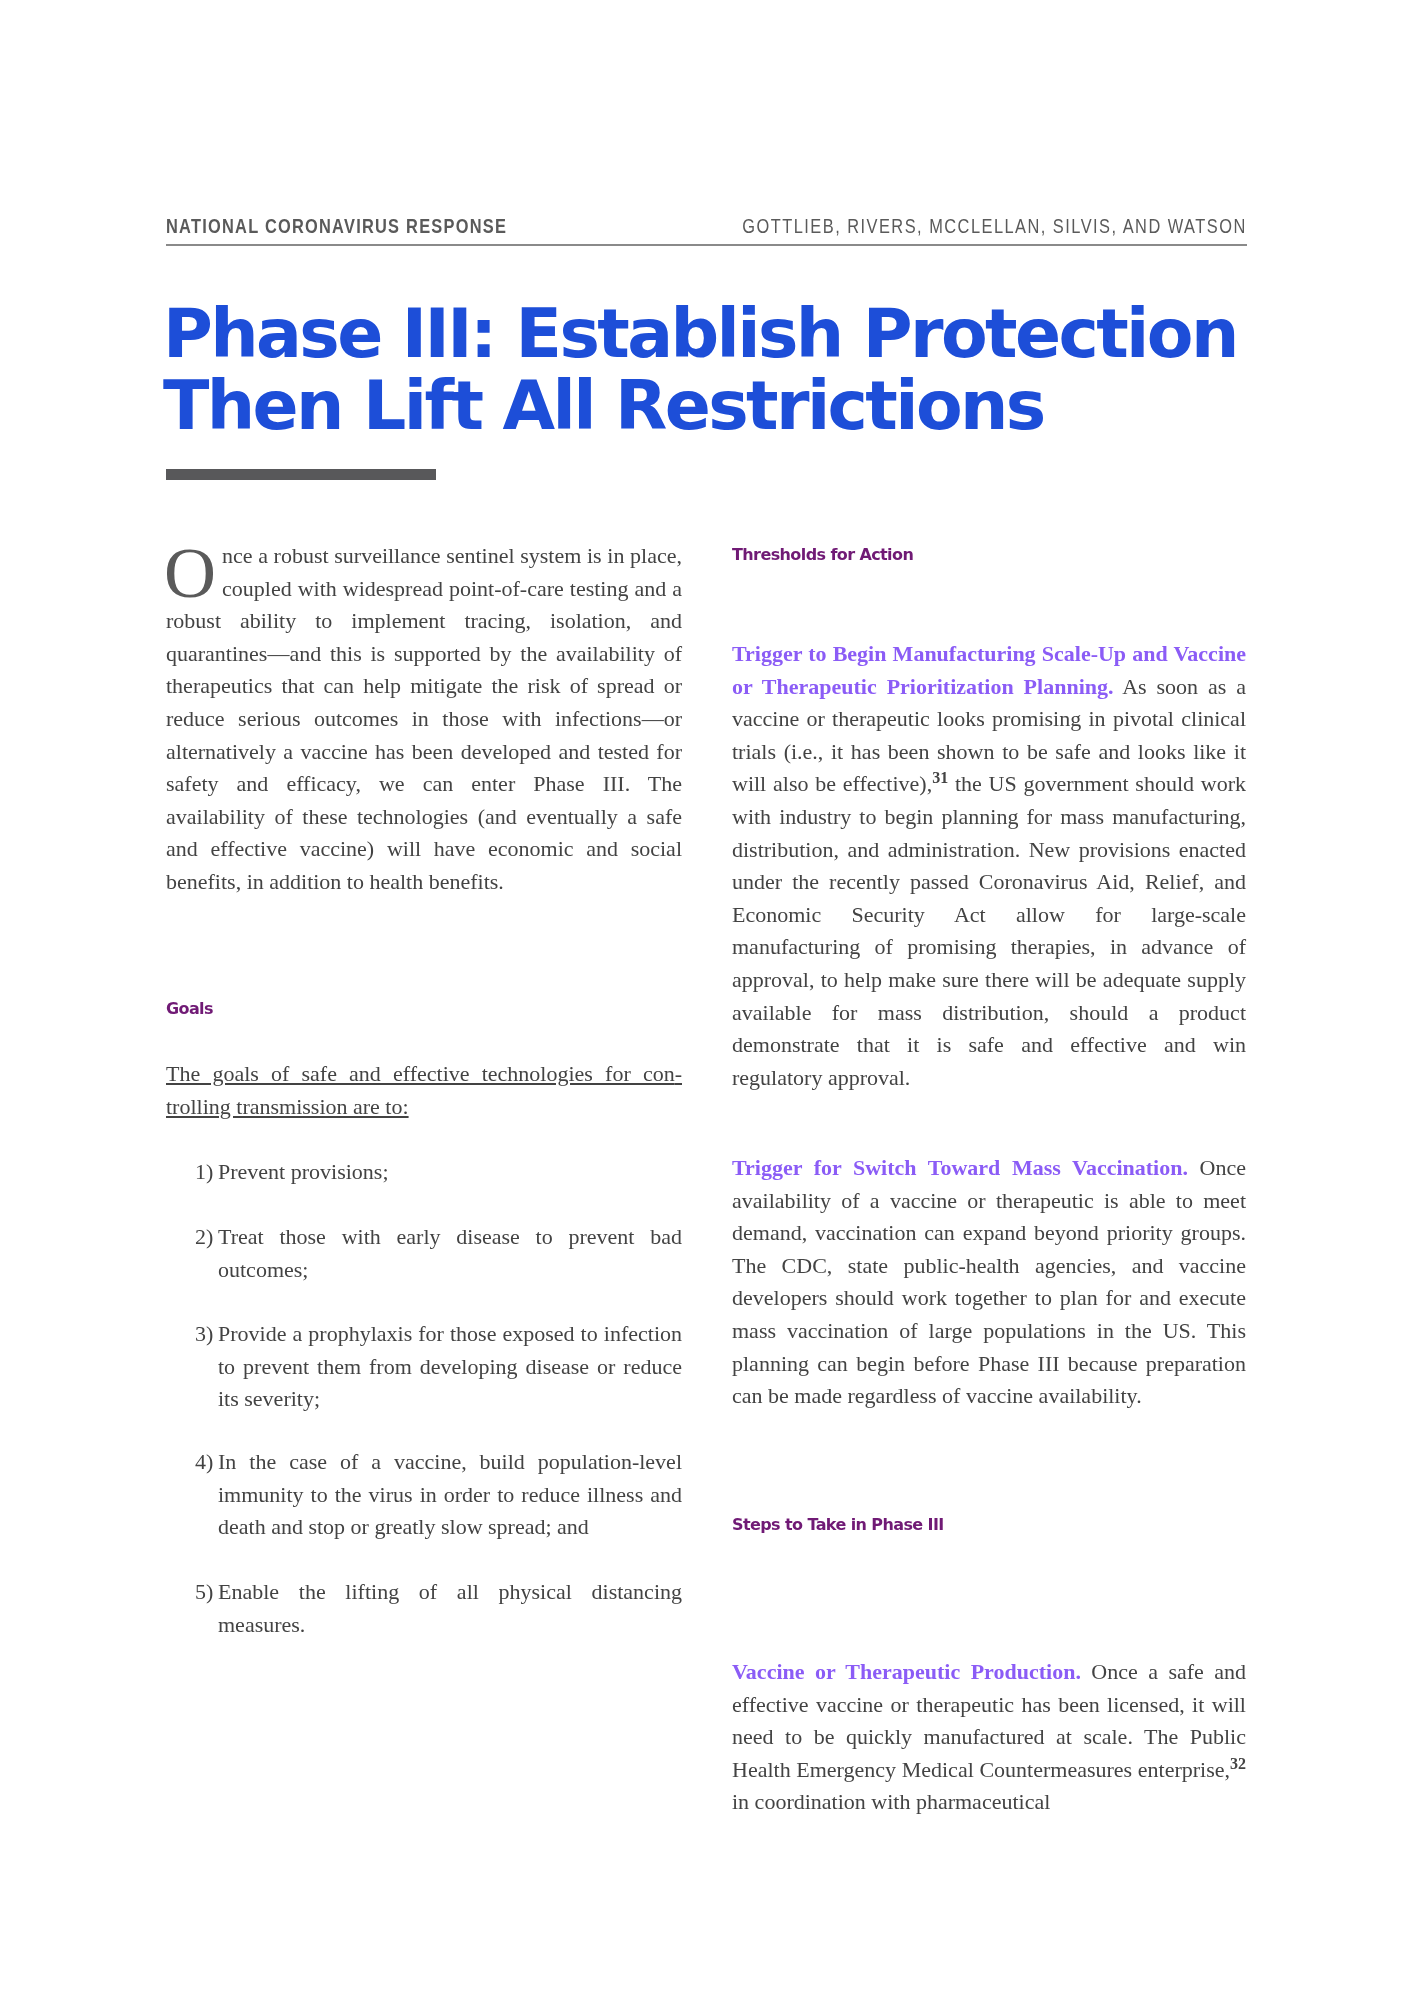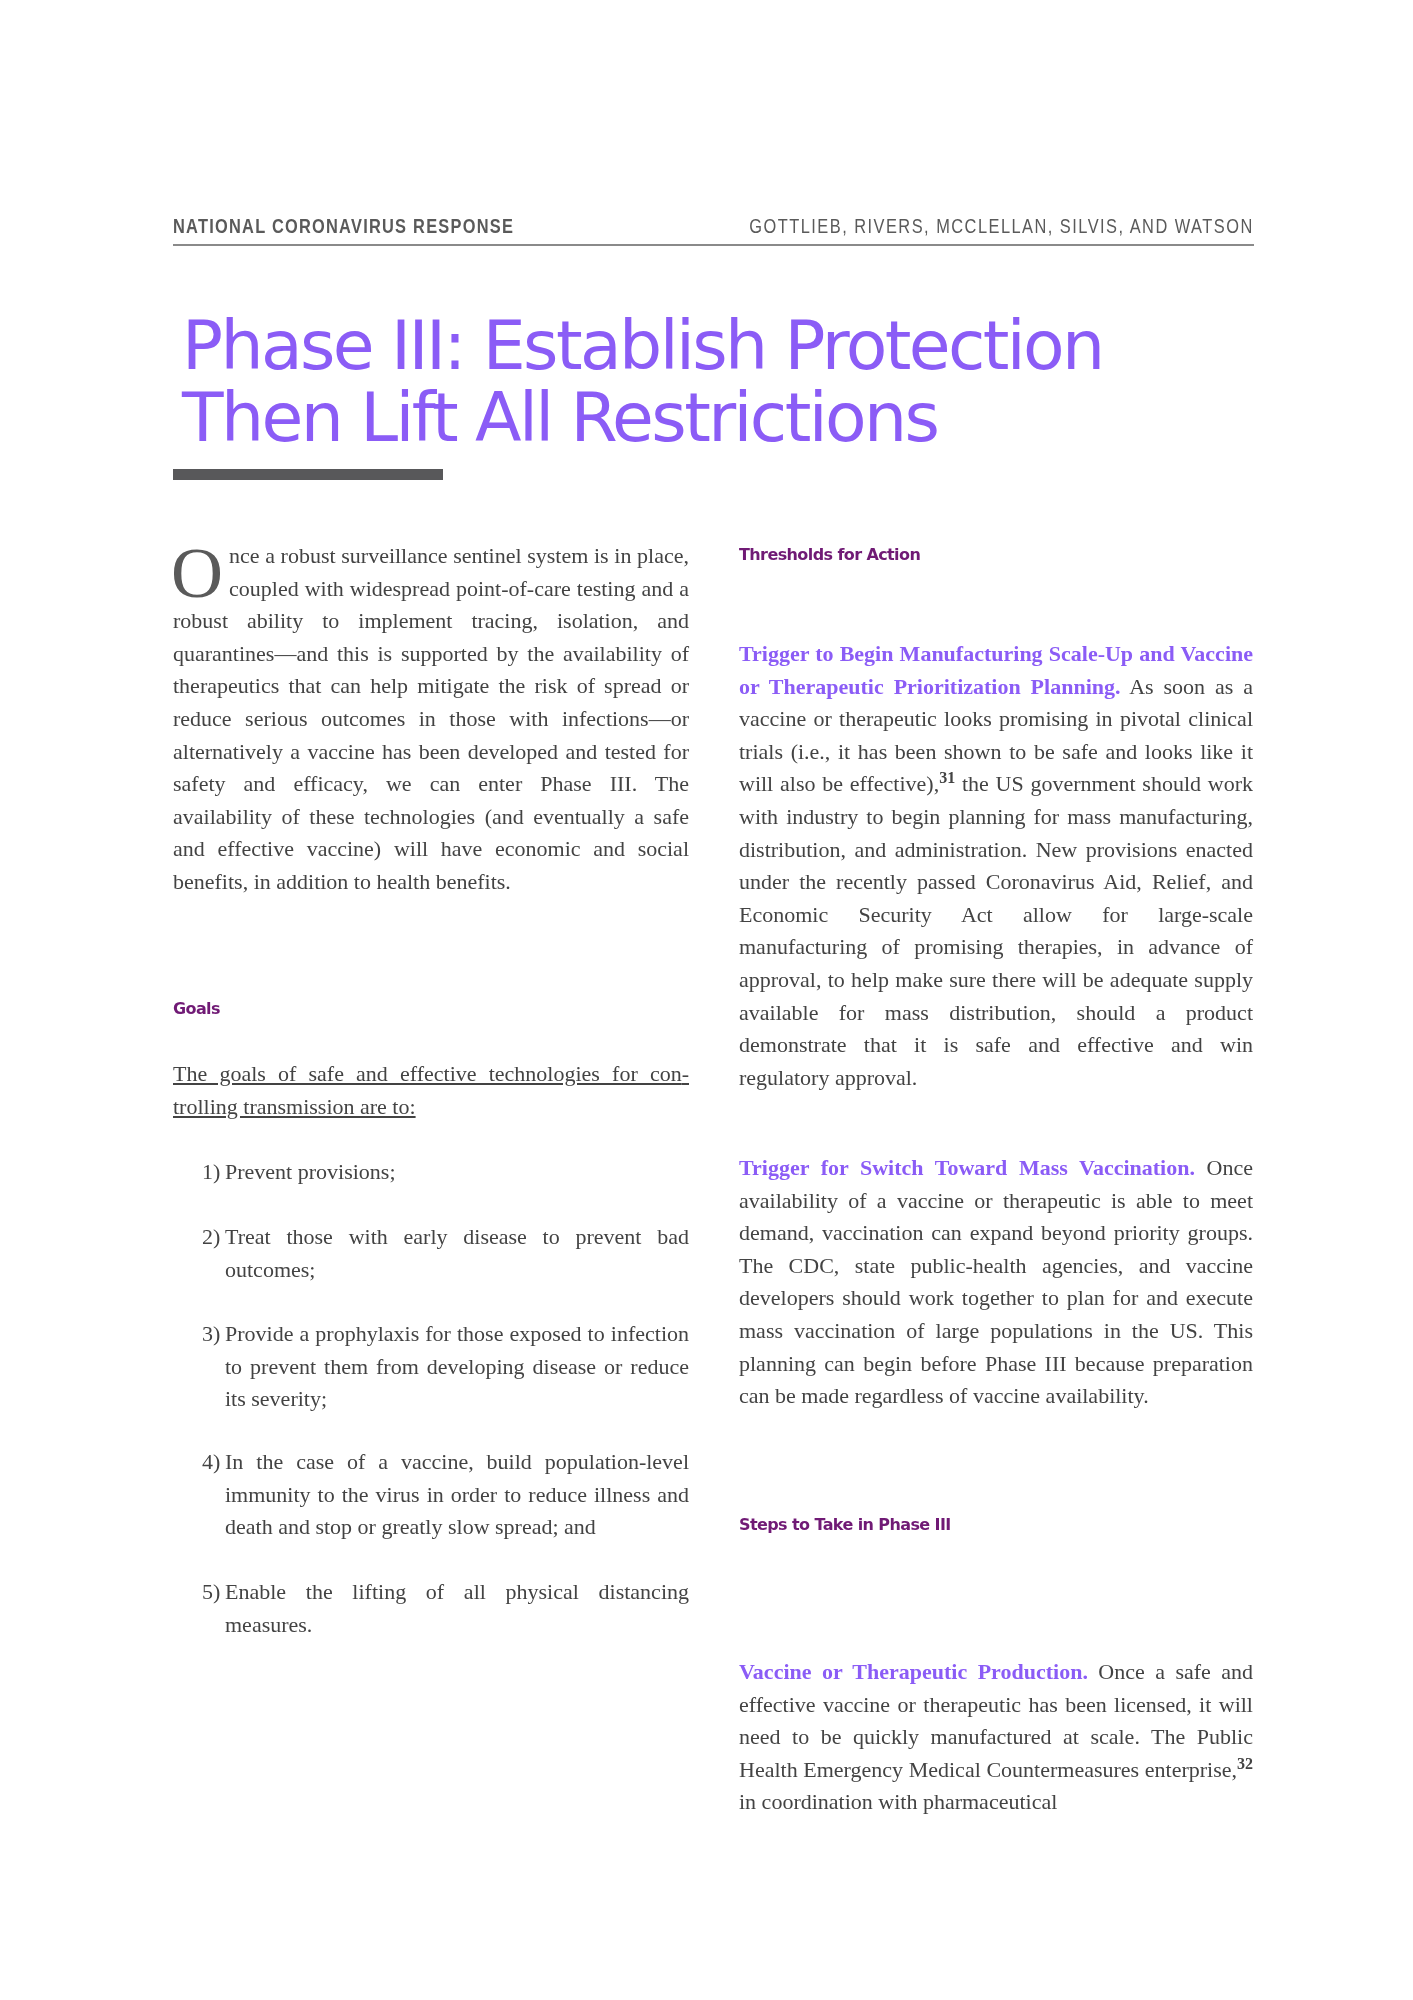--- a/index.html
+++ b/index.html
@@ -1,29 +1,29 @@
 <!DOCTYPE html>
 <html><head>
 <meta charset="utf-8">
 <style>
   html, body { margin: 0; padding: 0; background: #ffffff; }
   body { width: 1413px; height: 2000px; position: relative; overflow: hidden; }
-  .page { position: absolute; left: 7px; top: 0; width: 1131px; height: 2000px; background: #fff; }
+  .page { position: absolute; left: 0; top: 0; width: 1131px; height: 2000px; background: #fff; }
 
   .running-head { position: absolute; left: 166px; top: 210px; width: 1081px; height: 34px;
     border-bottom: 2px solid #8a8a8a; }
   .rh-left, .rh-right { position: absolute; top: 4px;
     font-family: "Liberation Sans", sans-serif; font-size: 21px; line-height: 24px;
     color: #5a5a5a; text-transform: uppercase; transform-origin: left top; white-space: nowrap; }
   .rh-left { left: 0; font-weight: bold; letter-spacing: 1.6px; transform: scaleX(0.78); }
   .rh-right { right: 0; font-weight: normal; letter-spacing: 1.9px; transform: scaleX(0.78); transform-origin: right top; }
 
   .title { position: absolute; left: 163px; top: 298px; width: 1100px;
-    font-family: "DejaVu Sans", sans-serif; font-weight: normal; font-size: 68px; line-height: 72px;
-    color: #8b5cf6; letter-spacing: -2.6px; margin: 12px; }
+    font-family: "DejaVu Sans", sans-serif; font-weight: bold; font-size: 68px; line-height: 72px;
+    color: #1d4ed8; letter-spacing: -2.6px; margin: 0; }
   .title-bar { position: absolute; left: 166px; top: 469px; width: 270px; height: 11px; background: #58585a; }
 
   .col { position: absolute; top: 0; font-family: "Liberation Serif", serif; font-size: 22px;
     line-height: 32.6px; color: #434343; }
   .col-left { left: 166px; width: 516px; }
   .col-right { left: 732px; width: 514px; }
 
   .para { position: absolute; left: 0; width: 100%; margin: 0; text-align: justify; hyphens: manual; }
   .dropcap { float: left; font-family: "Liberation Serif", serif; font-size: 72px; line-height: 58px;
     margin: 4px 6px 0 -2px; color: #5a5a5a; }

